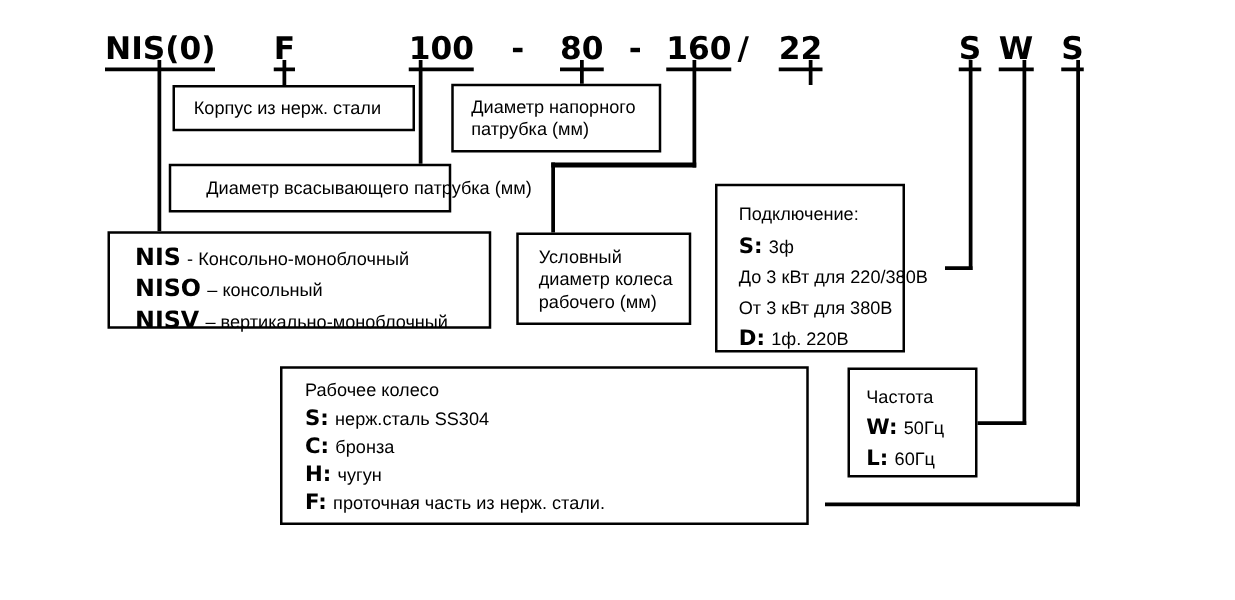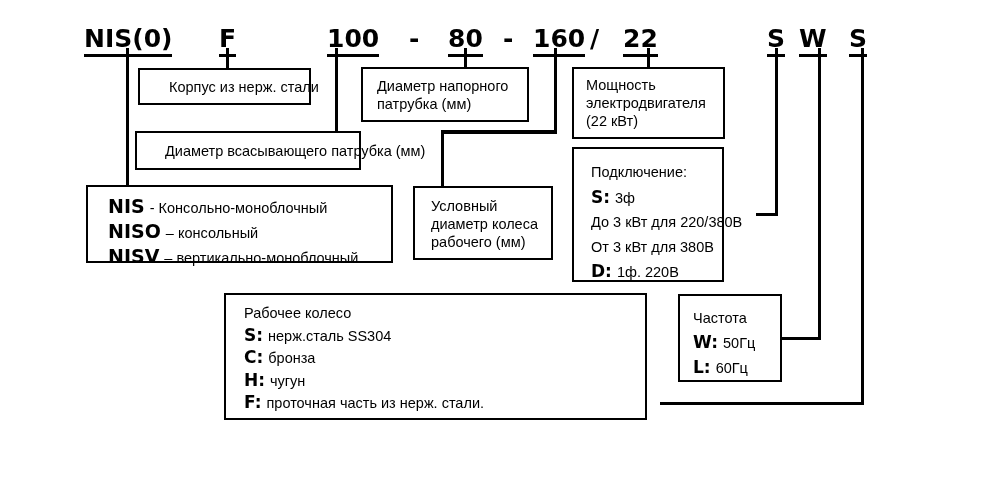--- a/index.html
+++ b/index.html
@@ -58,31 +58,28 @@
   <div class="hl" style="left:441px;top:130px;width:116px;height:4px"></div>
   <div class="vl" style="left:441px;top:130px;height:57px"></div>
   <div class="vl" style="left:647px;top:48px;height:20px"></div>
   <div class="vl" style="left:775px;top:48px;height:168px"></div>
   <div class="hl" style="left:756px;top:213px;width:22px"></div>
   <div class="vl" style="left:818px;top:48px;height:292px"></div>
   <div class="hl" style="left:780px;top:337px;width:41px"></div>
   <div class="vl" style="left:861px;top:48px;height:357px"></div>
   <div class="hl" style="left:660px;top:402px;width:204px"></div>
 
-  <div class="box center" style="left:138px;top:68px;width:173px;height:37px;padding-left:29px">
+  <div class="box center" style="left:138px;top:68px;width:194px;height:37px;padding-left:15px">
     <span>Корпус из нерж. стали</span>
   </div>
 
   <div class="box" style="left:361px;top:67px;width:168px;height:55px;padding:8px 12px 0 14px">
     <span>Диаметр напорного патрубка (мм)</span>
   </div>
 
-  <div class="box" style="left:572px;top:67px;width:153px;height:72px;padding:7px 8px 0 12px">
-    <span>Мощность электродвигателя (22 кВт)</span>
-  </div>
 
   <div class="box center" style="left:135px;top:131px;width:226px;height:39px;padding-left:28px">
     <span>Диаметр всасывающего патрубка (мм)</span>
   </div>
 
   <div class="box" style="left:86px;top:185px;width:307px;height:78px;padding:8px 0 0 20px;line-height:23px">
     <div class="row">
       <span class="k">NIS</span><span>- Консольно-моноблочный</span>
     </div>
     <div class="row">

